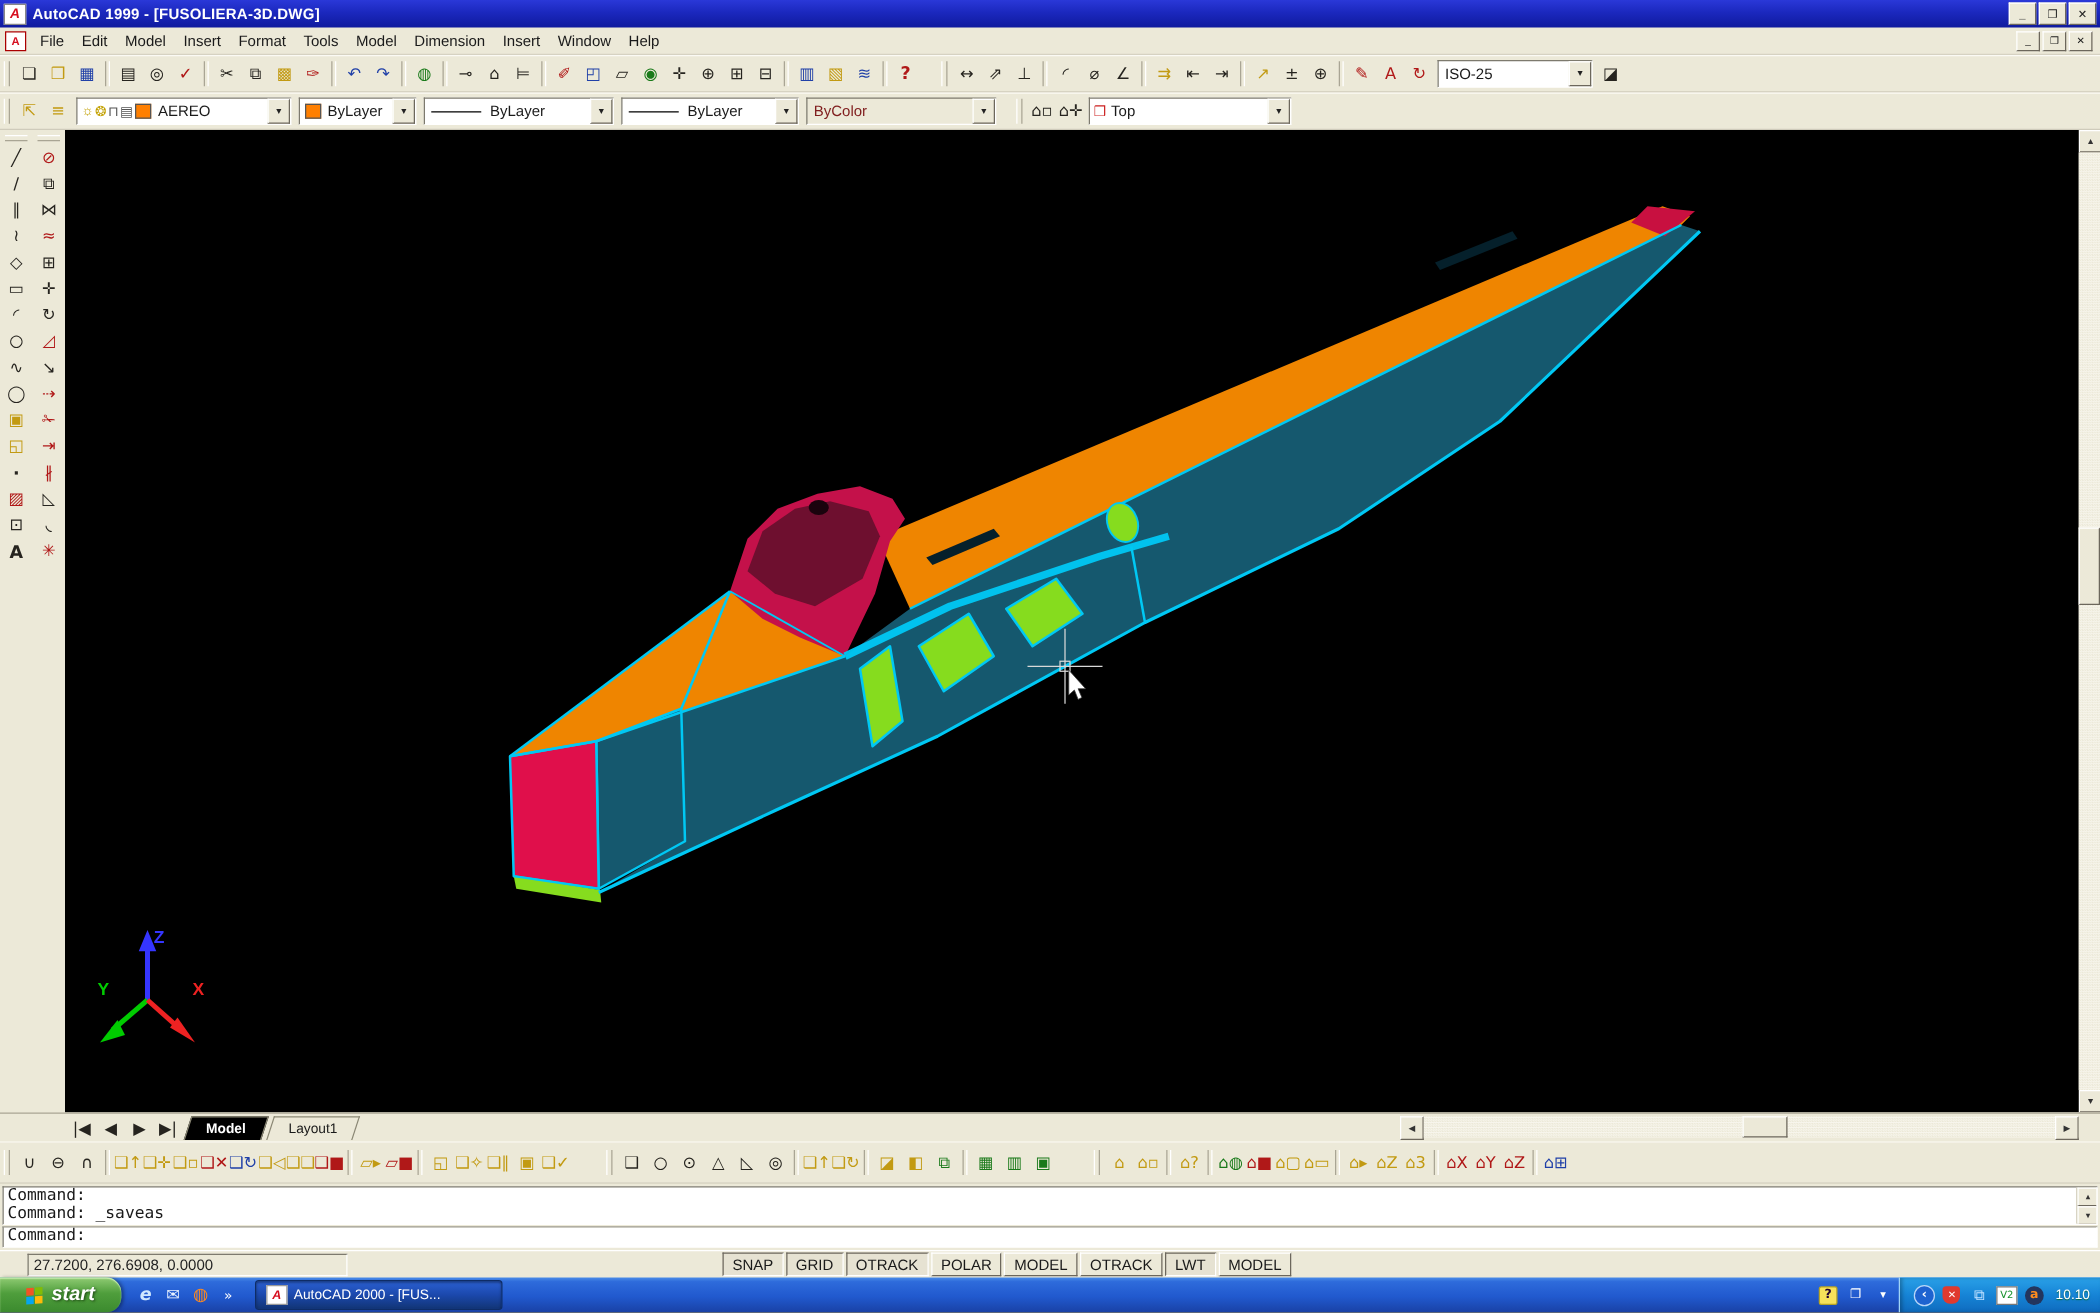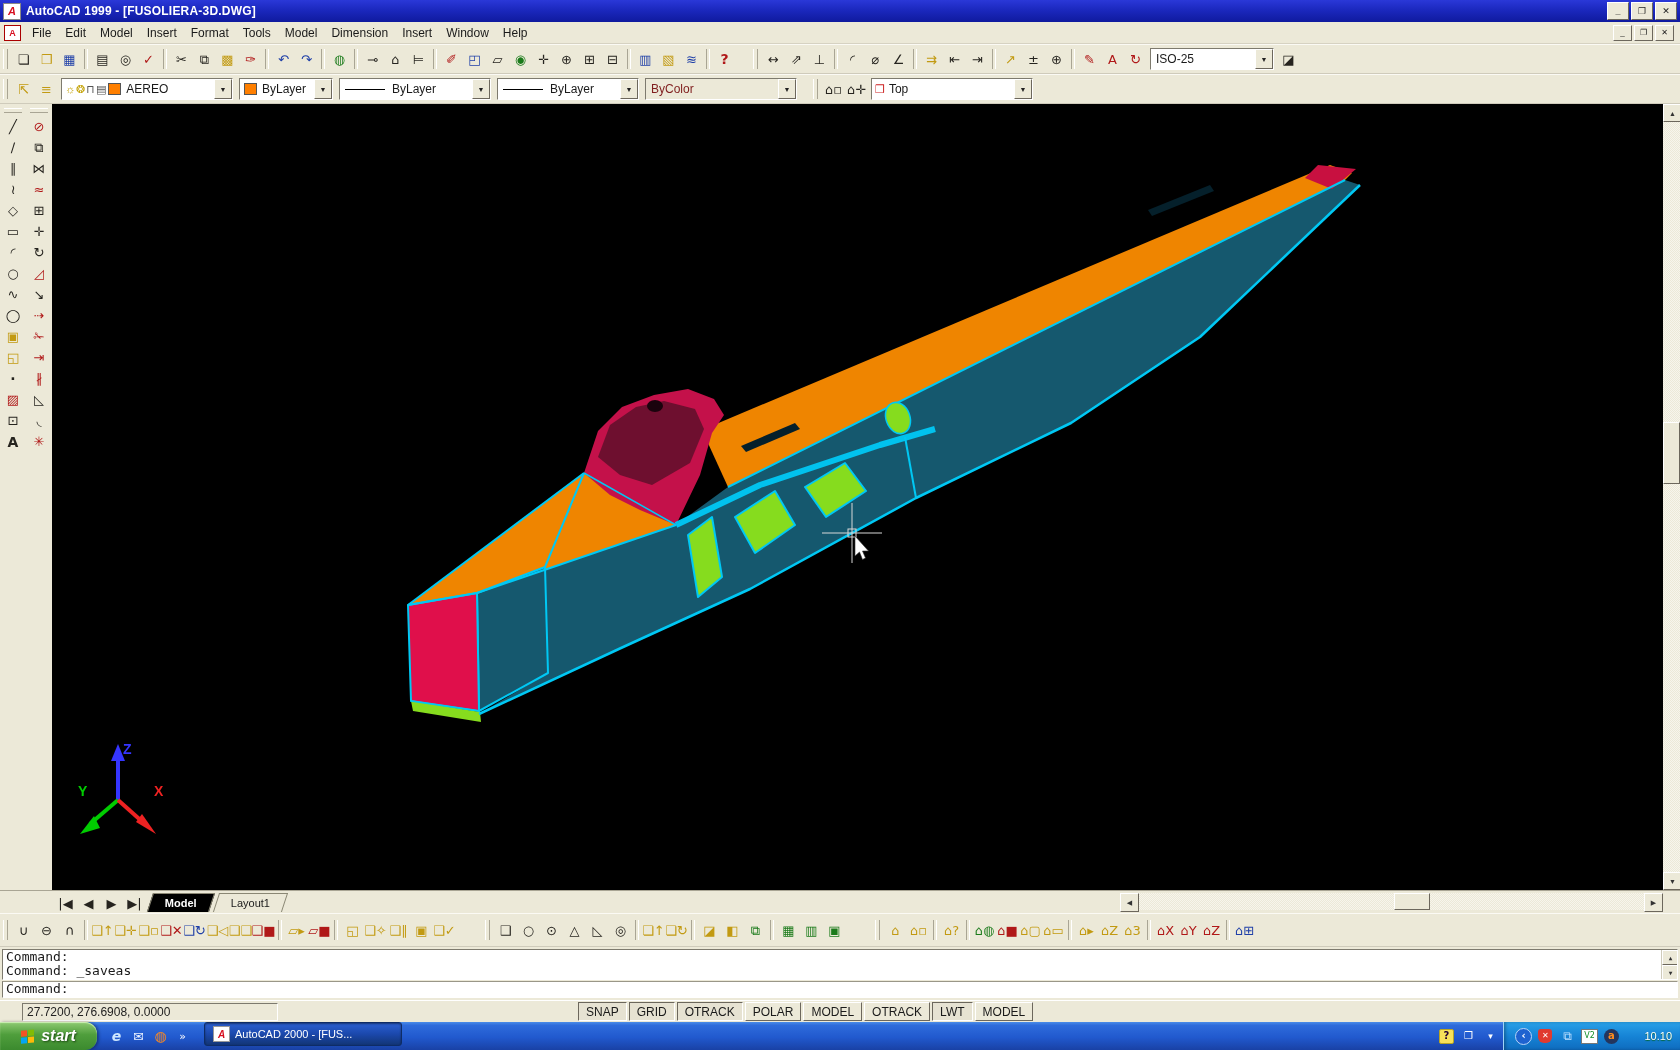--- a/index.html
+++ b/index.html
@@ -96,21 +96,21 @@
   .status{height:21px;display:flex;align-items:center;background:#ECE9D8;border-top:1px solid #fff;flex:0 0 auto}
   .coords{width:250px;height:16px;margin-left:22px;border:1px solid;border-color:#7d7a6e #fff #fff #7d7a6e;
     display:flex;align-items:center;padding-left:4px;font-size:12px;color:#222}
   .stspacer{width:300px}
   .status .tbtn{width:auto;height:17px;padding:0 7px;margin-right:2px;
     border:1px solid;border-color:#fff #6c675c #6c675c #fff;background:#ECE9D8}
   .status .tbtn.pressed{border-color:#6c675c #fff #fff #6c675c;background:#E6E2D2}
   .status .slabel{font-size:12px}
   
   .taskbar{height:28px;background:linear-gradient(180deg,#4A8CE8 0%,#2E6BDB 12%,#2159CE 55%,#1941A5 100%);
-    display:flex;flex:0 0 auto}
+    display:flex;align-items:center;flex:0 0 auto}
   .start{width:97px;height:28px;border-radius:0 12px 12px 0;
     background:linear-gradient(180deg,#8FCB73 0%,#4F9E3C 45%,#3B8A2E 100%);
     display:flex;align-items:center;justify-content:center;gap:5px;
     box-shadow:inset 0 1px 1px #CFF0B8, 2px 0 3px rgba(0,0,0,.35)}
   .start-label{color:#fff;font-weight:bold;font-style:italic;font-size:16px;text-shadow:1px 1px 2px #1E4A14}
   .flag{width:15px;height:13px;display:grid;grid-template:6px 6px / 6px 6px;gap:1px;transform:skewY(-5deg)}
   .flag span{display:block}
   .f1{background:#F35325}.f2{background:#81BC06}.f3{background:#05A6F0}.f4{background:#FFBA08}
   .ql{display:flex;align-items:center;margin-left:10px;gap:3px}
   .ql .tbtn{width:19px;height:22px}
@@ -136,21 +136,21 @@
     border-left:1px solid #9FD4F6;box-shadow:inset 2px 0 3px rgba(0,0,0,.25)}
   .t-lang .glyph{background:#1E63D0;color:#fff;border-radius:50%;width:15px;height:15px;display:inline-flex;
     align-items:center;justify-content:center;font-size:10px;font-weight:bold;border:1px solid #B8D6F8}
   .t-shield .glyph{background:#E03A2F;color:#fff;width:14px;height:14px;border-radius:3px 3px 6px 6px;
     display:inline-flex;align-items:center;justify-content:center;font-size:8px;font-weight:bold}
   .t-net .glyph{color:#BFE0FF;font-size:12px}
   .t-vs .glyph{background:#fff;color:#15902A;width:15px;height:13px;display:inline-flex;align-items:center;
     justify-content:center;font-size:8px;font-weight:normal;border:1px solid #777}
   .t-av .glyph{background:#23355E;color:#FF8C1E;border-radius:50%;width:15px;height:15px;display:inline-flex;
     align-items:center;justify-content:center;font-size:10px;font-weight:bold}
-  .clock{color:#fff;font-size:11px;margin-left:20px;text-shadow:0 1px 1px #063}
+  .clock{color:#fff;font-size:11px;margin-left:4px;text-shadow:0 1px 1px #063}
 </style>
 </head>
 <body>
 
 <div class="titlebar">
   <span class="app-icon">A</span>
   <span class="title-text">AutoCAD 1999 - [FUSOLIERA-3D.DWG]</span>
   <span class="wbtns">
     <span class="wbtn">_</span>
     <span class="wbtn">❐</span>

